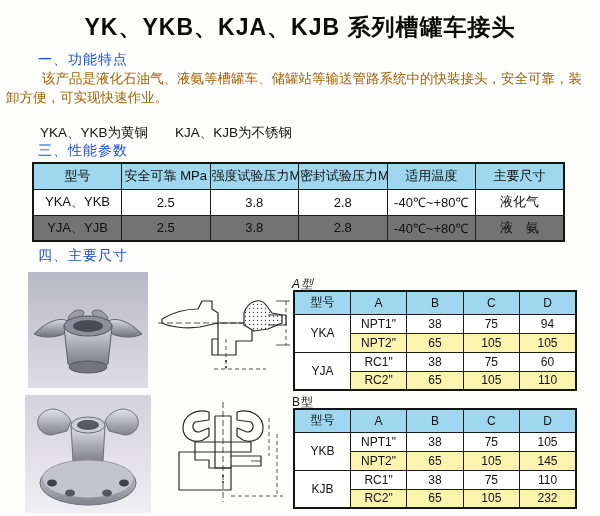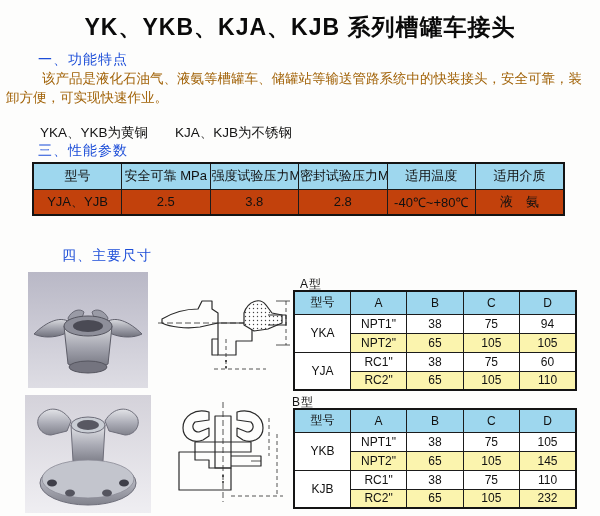--- a/index.html
+++ b/index.html
@@ -22,21 +22,21 @@
   .sec-heading {
     position:absolute;
     font-size:14px; font-weight:normal;
     color:#1d4ed8;
     letter-spacing:1px;
     white-space:nowrap;
   }
   .h1 { left:38px; top:51px; }
   .h2 { left:38px; top:107px; }
   .h3 { left:38px; top:142px; }
-  .h4 { left:38px; top:247px;margin-left:24px; }
+  .h4 { left:38px; top:247px; }
   .para {
     position:absolute; left:6px; top:69px; width:589px;
     font-size:13.5px; line-height:19px;
     text-indent:36px;
     color:#a16207;
   }
   .materials {
     position:absolute; left:40px; top:124px;
     font-size:13.5px; color:#141414; white-space:pre;
   }
@@ -48,27 +48,27 @@
   }
   .perf-table th, .perf-table td {
     border:1.5px solid #1b1b1b;
     text-align:center; vertical-align:middle;
     height:26px; padding:0 1px;
     font-weight:normal;
     overflow:hidden; white-space:nowrap;
   }
   .perf-table { border:2px solid #141414; }
   .hdr-blue  { background:#9ed7ee; }
-  .row-yellow{ background:#c2410c; }
+  .row-yellow{ background:#737373; }
   .row-white { background:#ffffff; }
   
   .dim-label {
     position:absolute; font-size:12px; color:#141414; letter-spacing:1px;
   }
-  .lblA { left:300px; top:276px; }
+  .lblA { left:292px; top:276px;font-style:italic; }
   .lblB { left:292px; top:394px; }
   .dim-table {
     position:absolute; left:293px; width:284px; font-size:12px;
     border:2px solid #141414;
   }
   .tblA { top:290px; }
   .tblB { top:408px; }
   .dim-table th, .dim-table td {
     border:1.4px solid #1b1b1b;
     text-align:center; vertical-align:middle;
@@ -101,21 +101,29 @@
   <div class="sec-heading h3">三、性能参数</div>
 
   <table class="perf-table">
     <tbody>
         <tr>
       <th class="hdr-blue">型号</th>
       <th class="hdr-blue">安全可靠 MPa</th>
       <th class="hdr-blue">强度试验压力MPa</th>
       <th class="hdr-blue">密封试验压力MPa</th>
       <th class="hdr-blue">适用温度</th>
-      <th class="hdr-blue">适用介质</th>
+      <th class="hdr-blue">主要尺寸</th>
+    </tr>
+    <tr class="row-white">
+      <td>YKA、YKB</td>
+      <td>2.5</td>
+      <td>3.8</td>
+      <td>2.8</td>
+      <td>-40℃~+80℃</td>
+      <td>液化气</td>
     </tr>
     <tr class="row-yellow">
       <td>YJA、YJB</td>
       <td>2.5</td>
       <td>3.8</td>
       <td>2.8</td>
       <td>-40℃~+80℃</td>
       <td>液　氨</td>
     </tr>
   </tbody>

